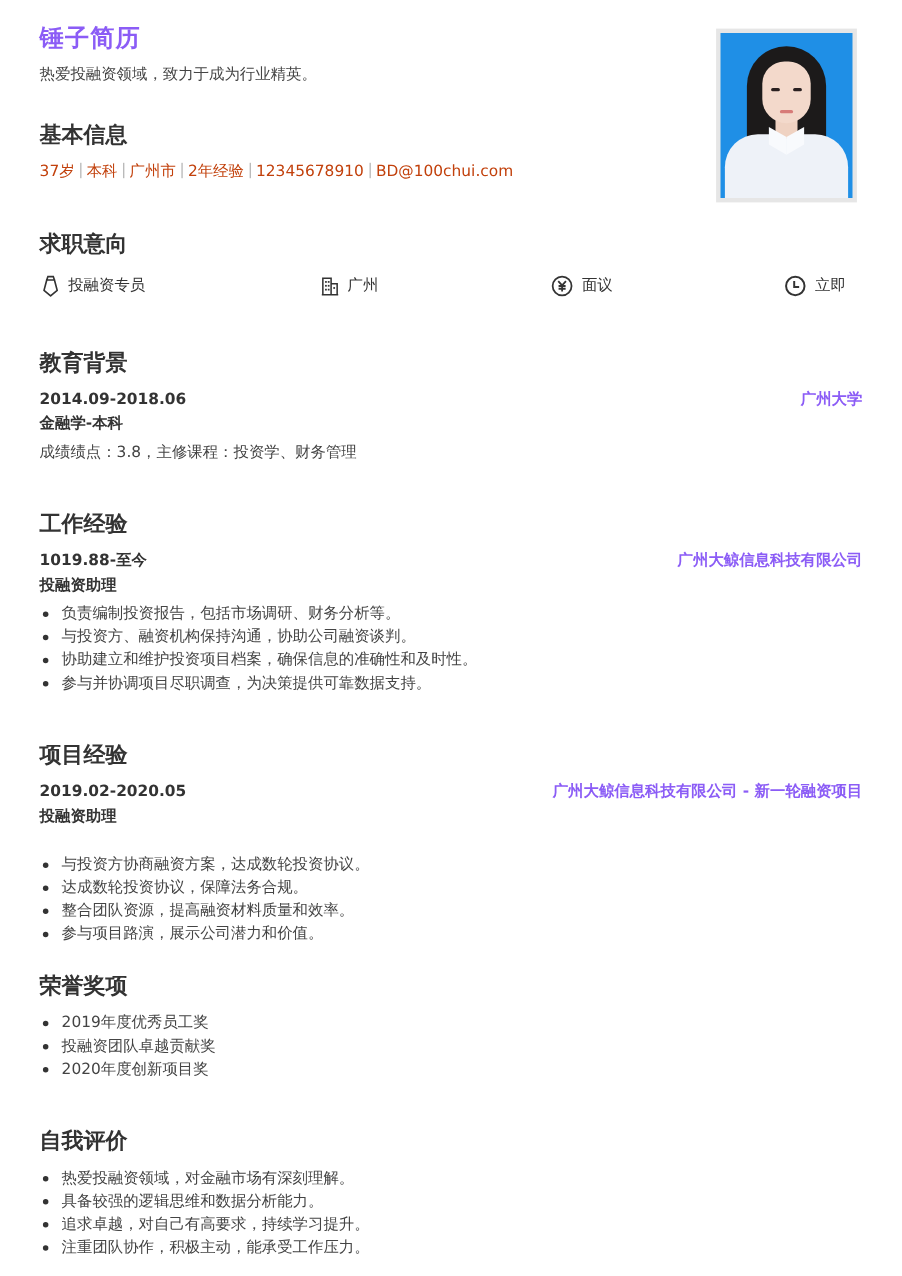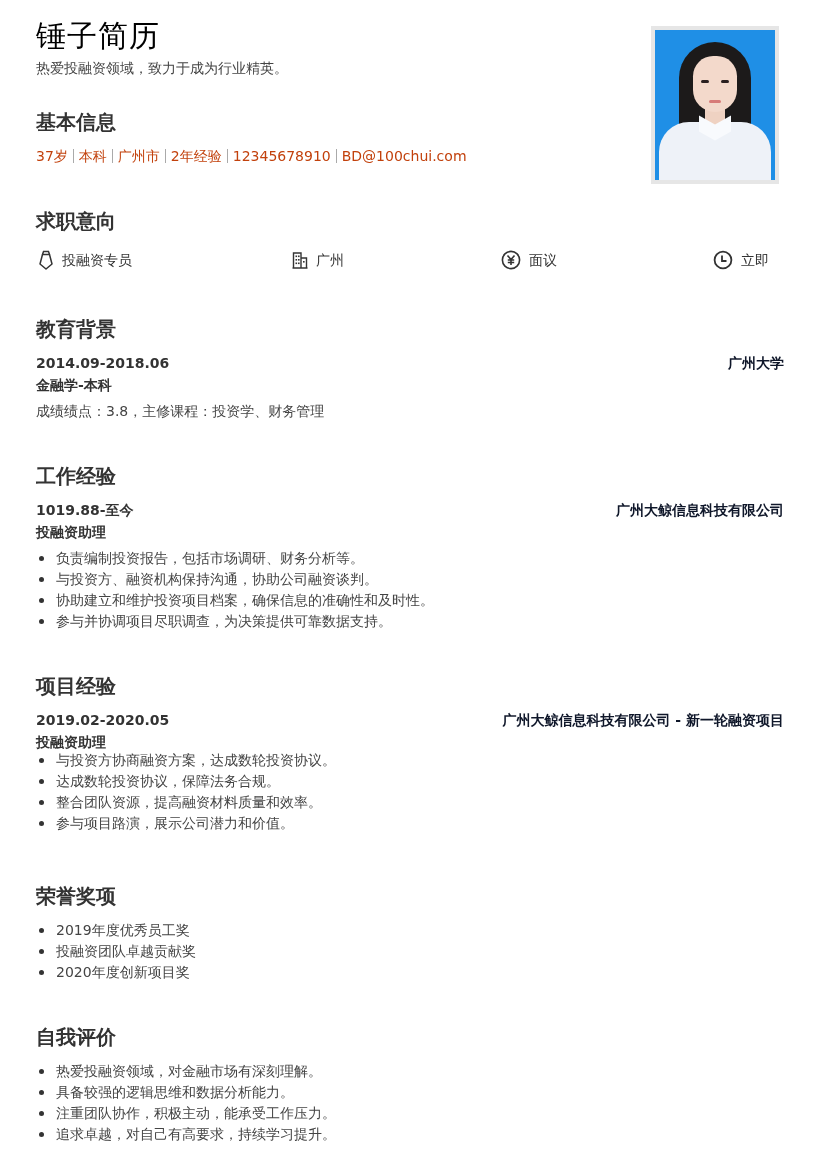--- a/index.html
+++ b/index.html
@@ -6,21 +6,21 @@
   html, body { width: 820px; height: 1160px; background: #ffffff; }
   body {
     font-family: "DejaVu Sans", "Liberation Sans", sans-serif;
     color: #333333;
     position: relative;
     overflow: hidden;
   }
 
   .name {
     position: absolute; left: 36px; top: 16px;
-    font-size: 30px; font-weight: 400; color: #000000; letter-spacing: 1px;
+    font-size: 22px; font-weight: 700; color: #8b5cf6; letter-spacing: 1px;
     line-height: 40px;
   }
   .slogan {
     position: absolute; left: 36px; top: 58px;
     font-size: 14px; color: #444; line-height: 20px;
   }
   .photo {
     position: absolute; left: 651px; top: 26px; width: 128px; height: 158px;
     background: #e6e6e6; padding: 4px;
   }
@@ -71,21 +71,21 @@
     display: flex; align-items: center;
   }
   .intent-item svg { margin-right: 8px; }
 
   .row-date {
     position: absolute; left: 36px;
     font-size: 14px; font-weight: 700; color: #333; line-height: 20px;
   }
   .row-right {
     position: absolute; right: 36px;
-    font-size: 14px; font-weight: 700; color: #0f172a; line-height: 20px; text-align: center;
+    font-size: 14px; font-weight: 700; color: #8b5cf6; line-height: 20px; text-align: center;
   }
   .row-sub {
     position: absolute; left: 36px;
     font-size: 14px; font-weight: 700; color: #333; line-height: 20px;
   }
   .row-text {
     position: absolute; left: 36px;
     font-size: 14px; color: #444; line-height: 20px;
   }
   ul.bullets {
@@ -173,33 +173,33 @@
   <li>负责编制投资报告，包括市场调研、财务分析等。</li>
   <li>与投资方、融资机构保持沟通，协助公司融资谈判。</li>
   <li>协助建立和维护投资项目档案，确保信息的准确性和及时性。</li>
   <li>参与并协调项目尽职调查，为决策提供可靠数据支持。</li>
 </ul>
 
 <div class="section-title" style="top:672px">项目经验</div>
 <div class="row-date" style="top:710px">2019.02-2020.05</div>
 <div class="row-right" style="top:710px">广州大鲸信息科技有限公司 - 新一轮融资项目</div>
 <div class="row-sub" style="top:732px">投融资助理</div>
-<ul class="bullets" style="top:750px">
+<ul class="bullets" style="top:776px">
   <li>与投资方协商融资方案，达成数轮投资协议。</li>
   <li>达成数轮投资协议，保障法务合规。</li>
   <li>整合团队资源，提高融资材料质量和效率。</li>
   <li>参与项目路演，展示公司潜力和价值。</li>
 </ul>
 
 <div class="section-title" style="top:882px">荣誉奖项</div>
 <ul class="bullets" style="top:920px">
   <li>2019年度优秀员工奖</li>
   <li>投融资团队卓越贡献奖</li>
   <li>2020年度创新项目奖</li>
 </ul>
 
 <div class="section-title" style="top:1023px">自我评价</div>
 <ul class="bullets" style="top:1061px">
   <li>热爱投融资领域，对金融市场有深刻理解。</li>
   <li>具备较强的逻辑思维和数据分析能力。</li>
+  <li>追求卓越，对自己有高要求，持续学习提升。</li>
   <li>注重团队协作，积极主动，能承受工作压力。</li>
-  <li>追求卓越，对自己有高要求，持续学习提升。</li>
 </ul>
 
 </body></html>

